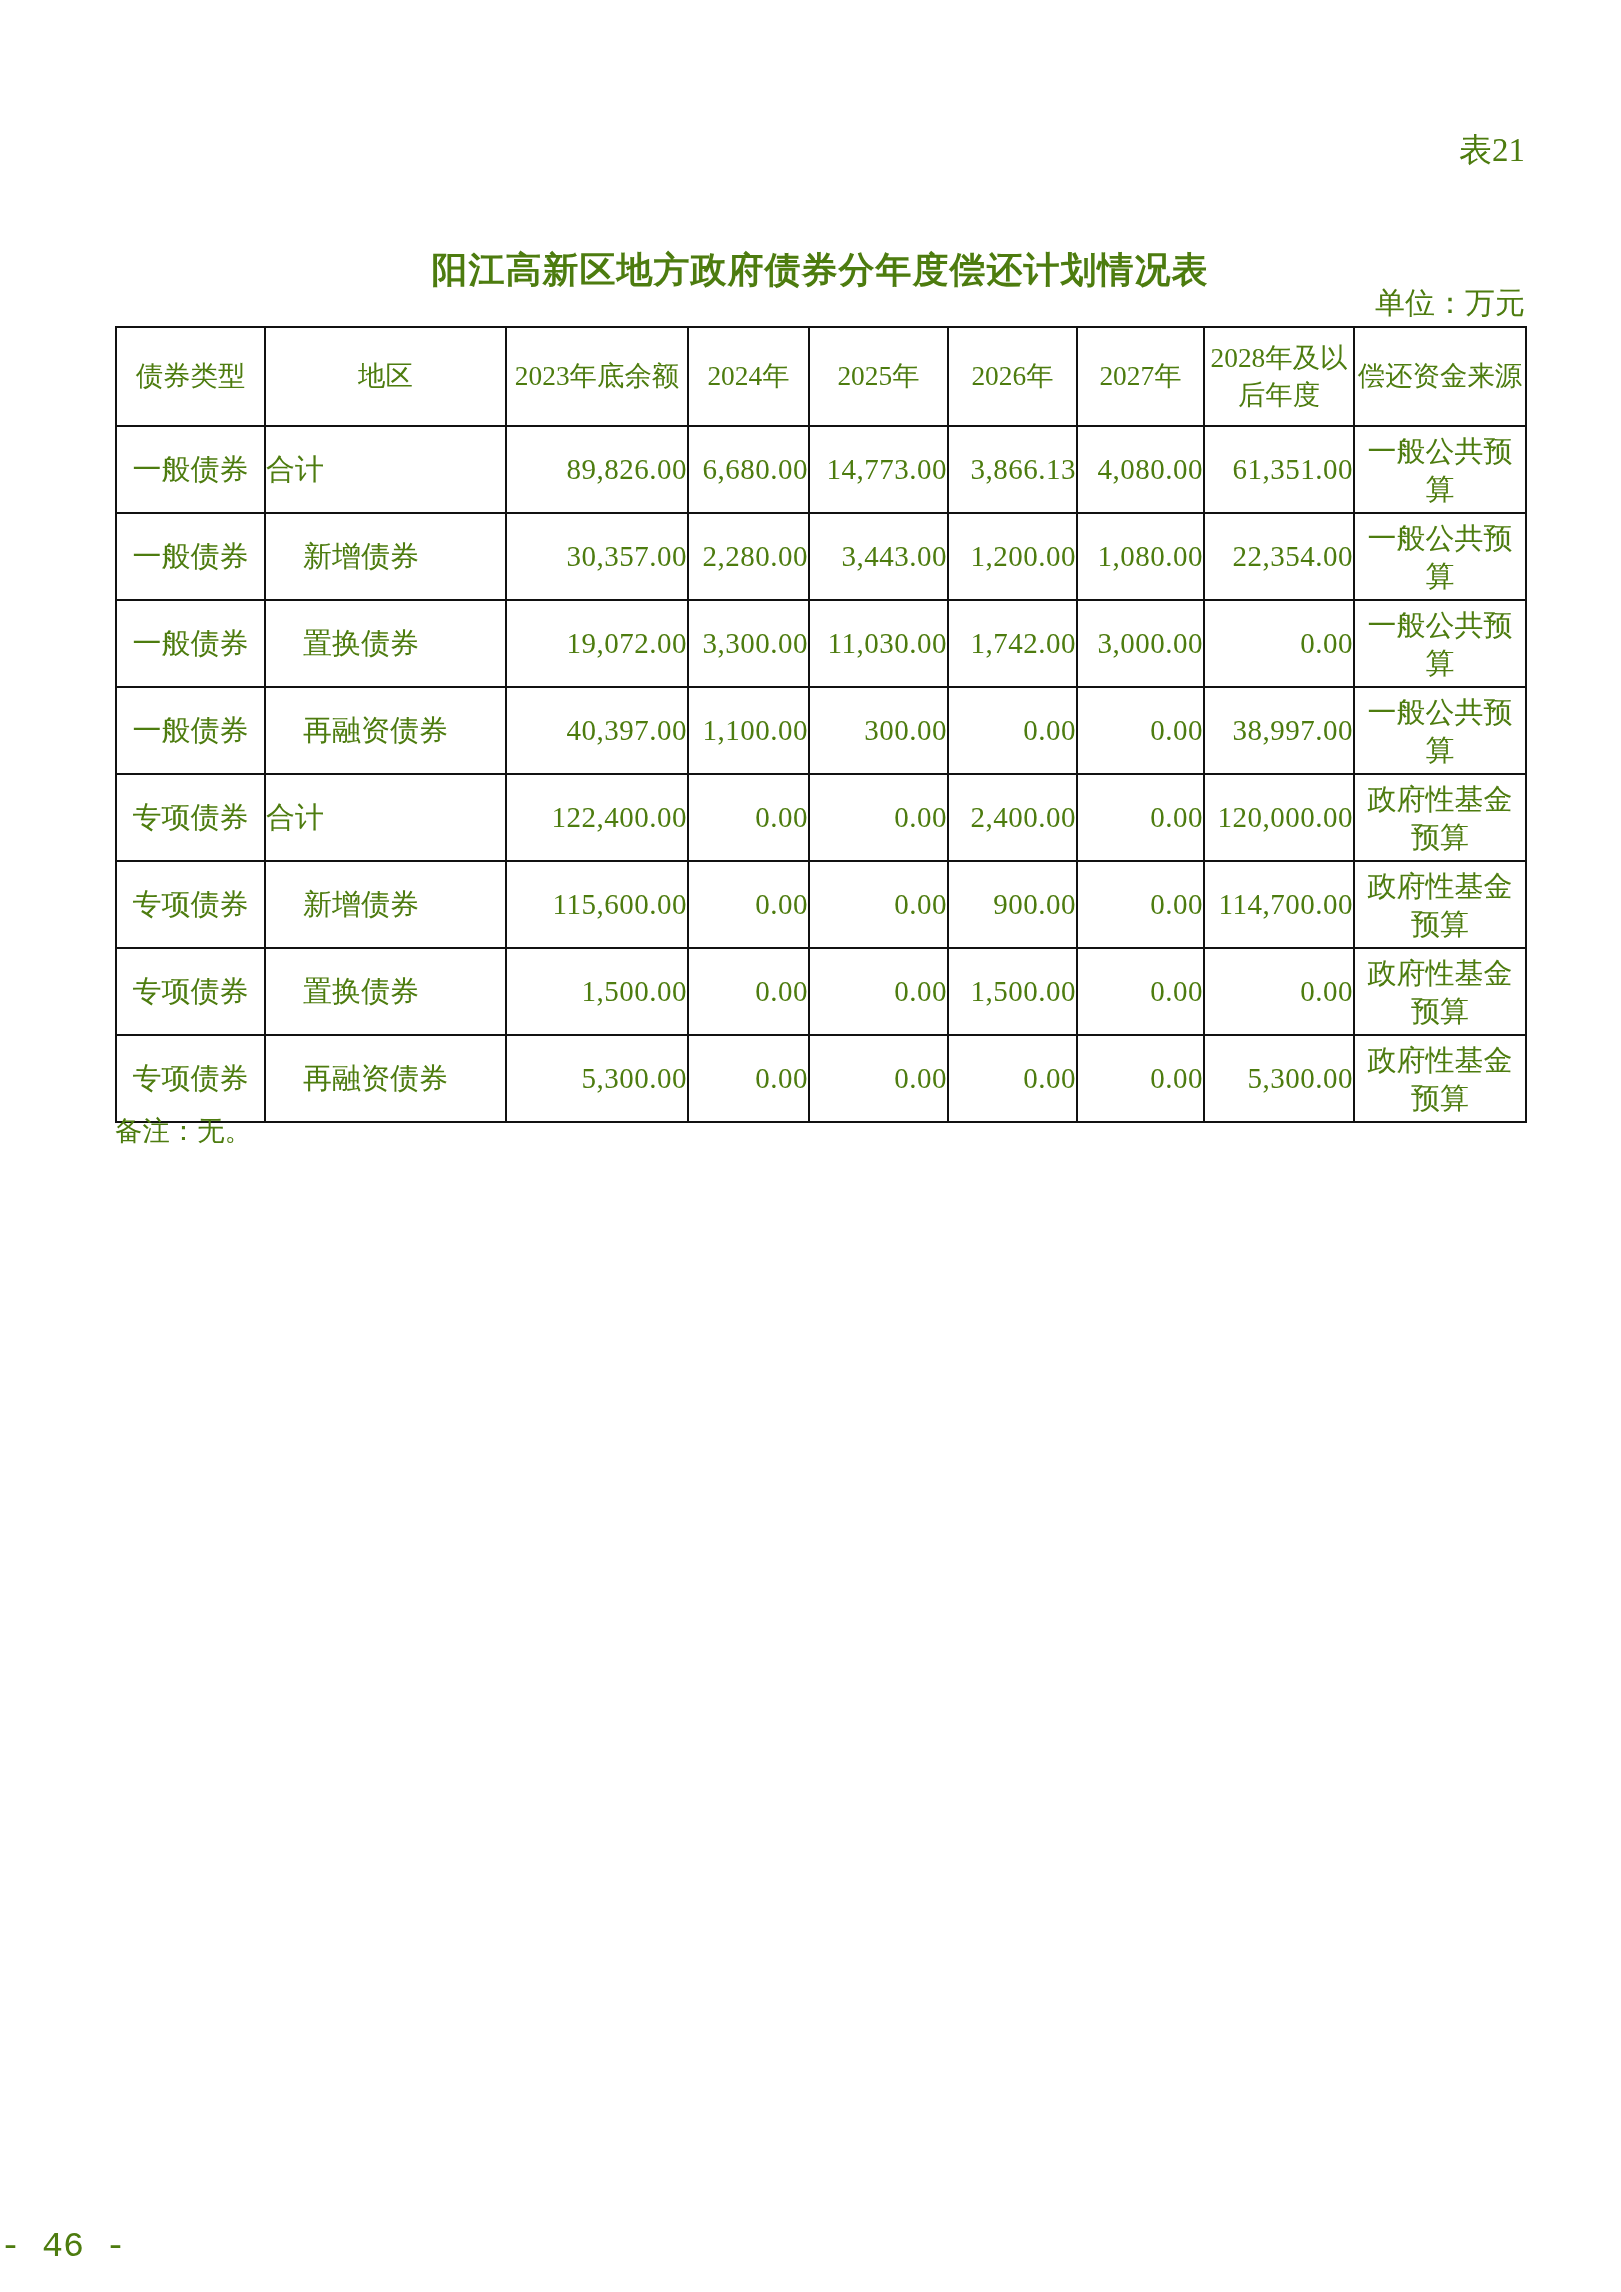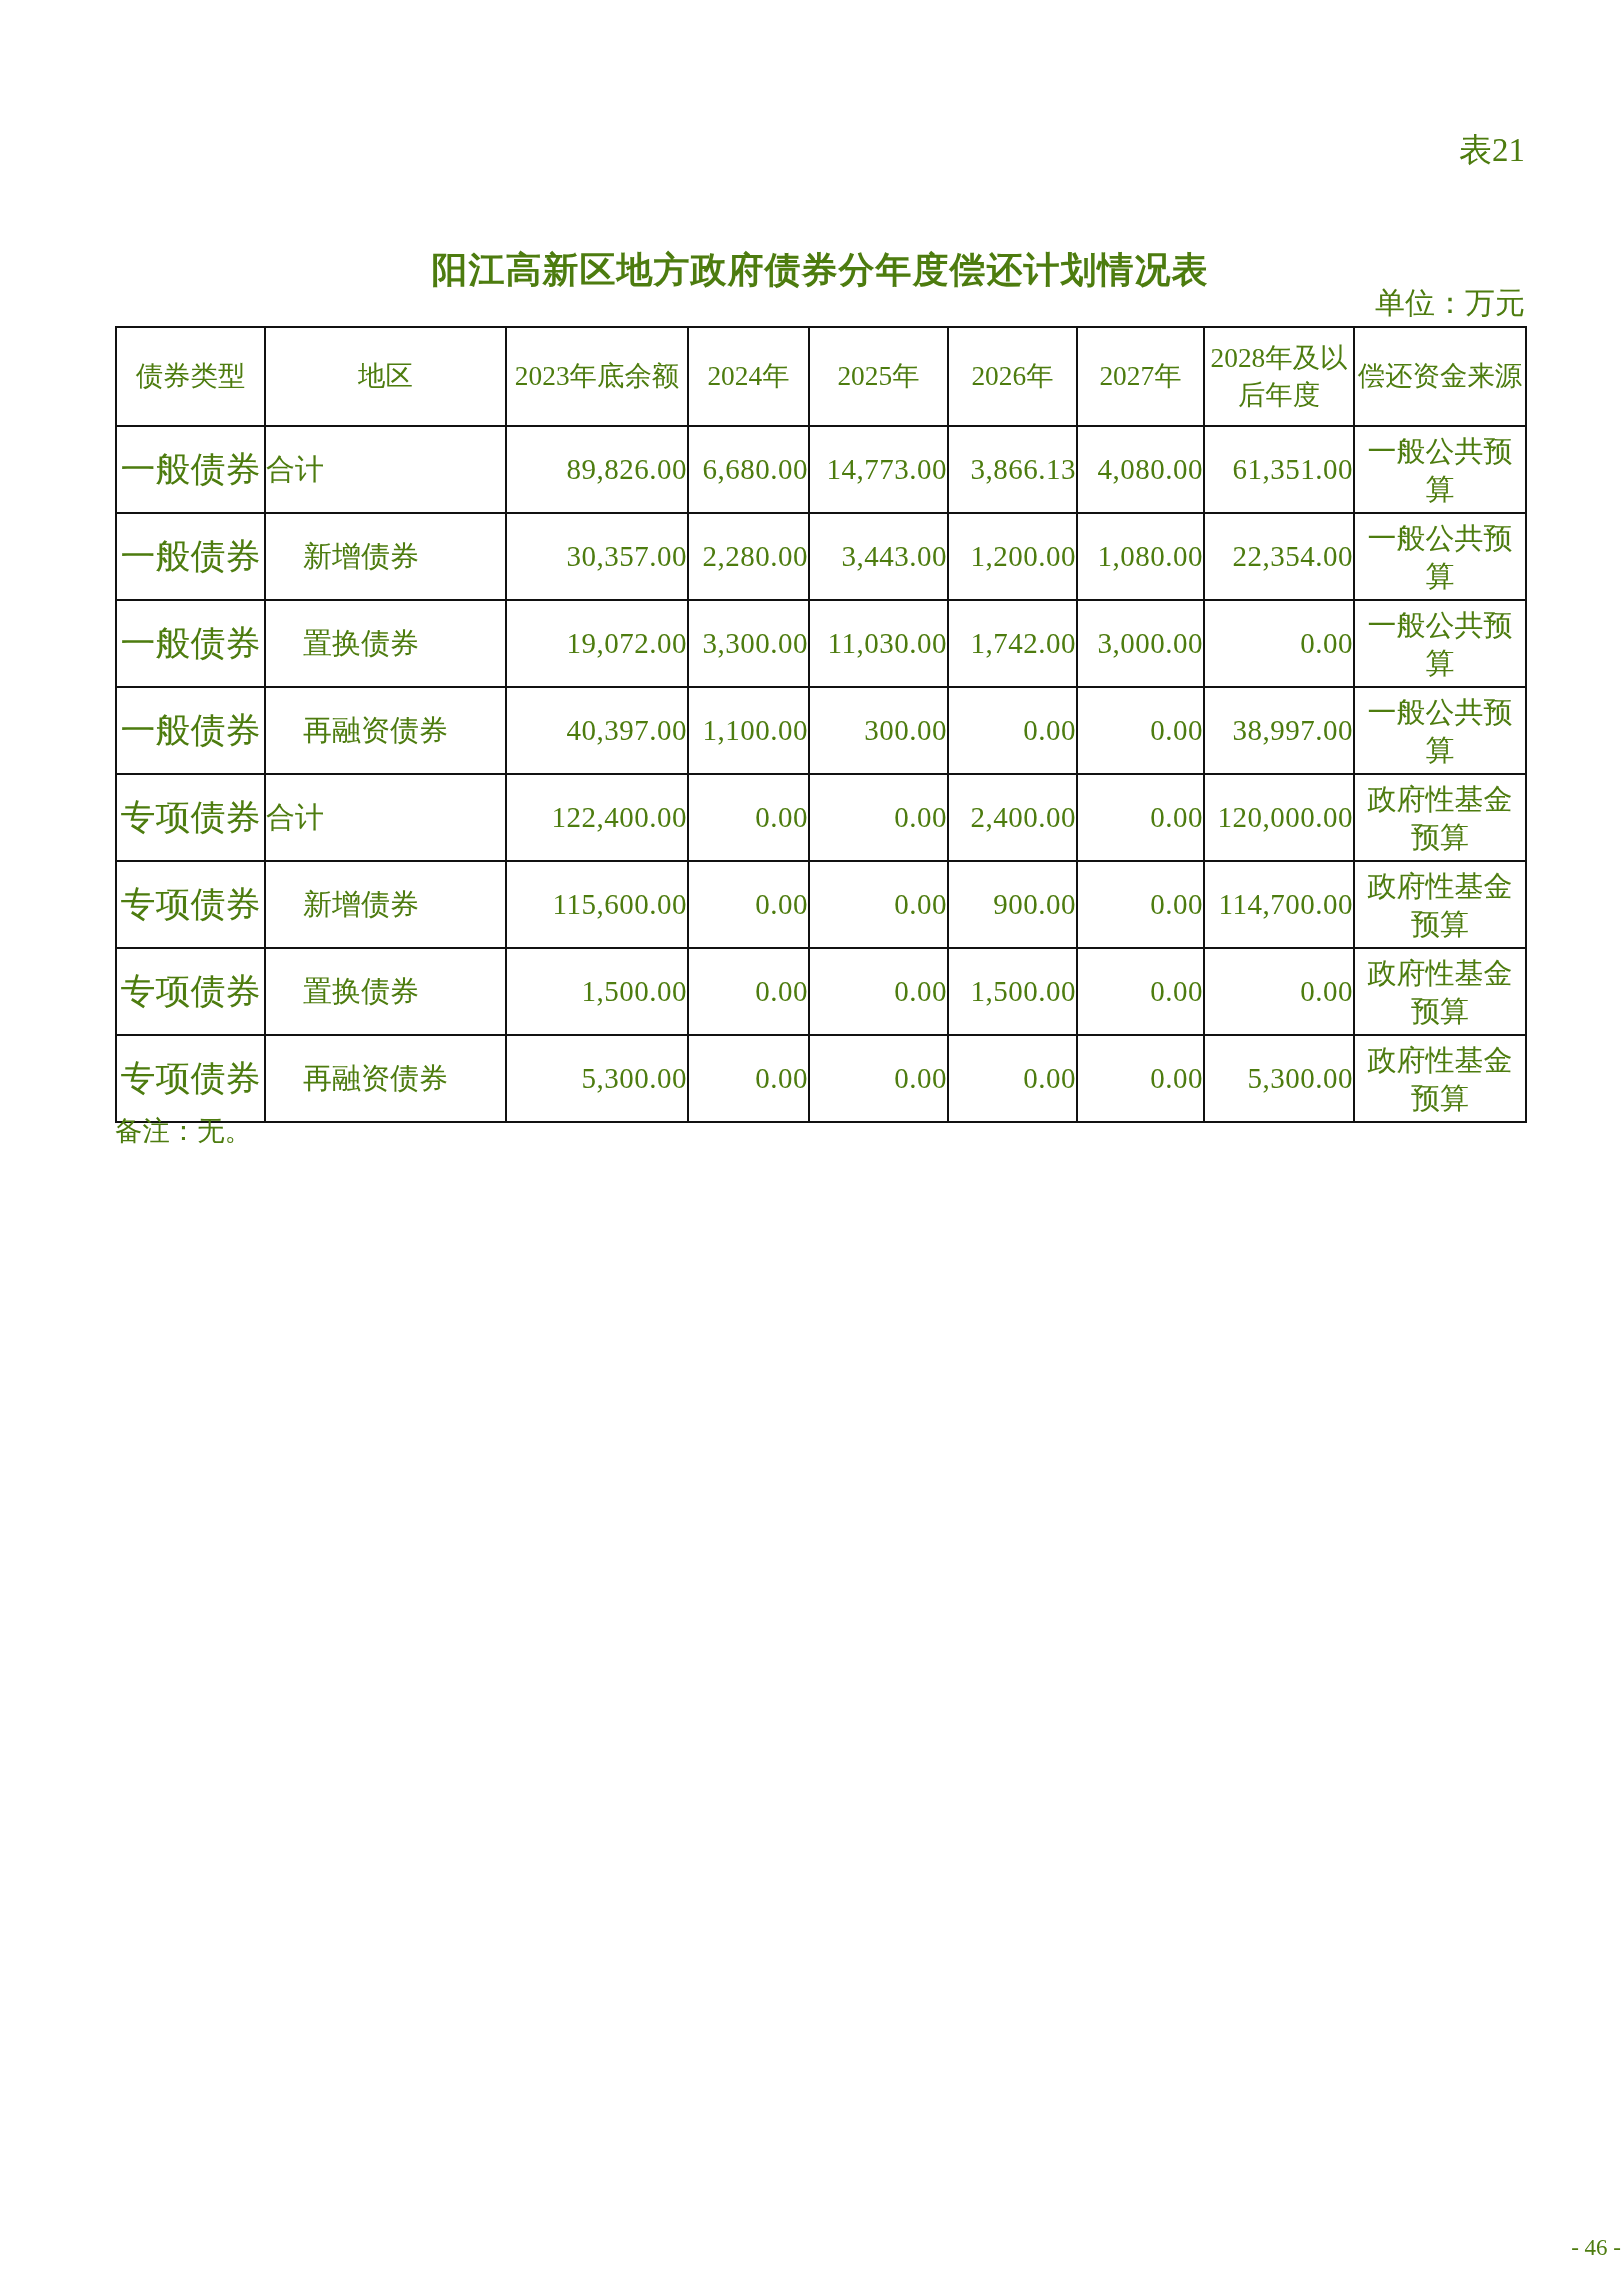--- a/index.html
+++ b/index.html
@@ -67,21 +67,21 @@
     font-weight: normal;
     font-size: 27.4px;
     line-height: 37px;
     text-align: center;
     white-space: nowrap;
   }
   th.hcell.wrap {
     white-space: pre-line;
   }
   td.type-cell {
-    font-size: 35px;
+    font-size: 29px;
     text-align: center;
   }
   td.region-cell {
     font-size: 29px;
     text-align: left;
     padding-left: 9.8px;
   }
   td.region-cell.indent {
     padding-left: 37px;
   }
@@ -103,23 +103,23 @@
     top: 1115px;
     left: 115px;
     font-size: 27.4px;
     line-height: 33px;
   }
   .page-number {
     position: absolute;
     top: 2229px;
     left: 0;
     width: 100%;
-    text-align: right;
-    font-family: Liberation Serif, serif;
-    font-size: 23px;
+    text-align: left;
+    font-family: Liberation Mono, monospace;
+    font-size: 35px;
     line-height: 37px;
   }
 </style>
 </head>
 <body>
 
 <div class="page">
 
   <div class="table-tag">表21</div>
 

